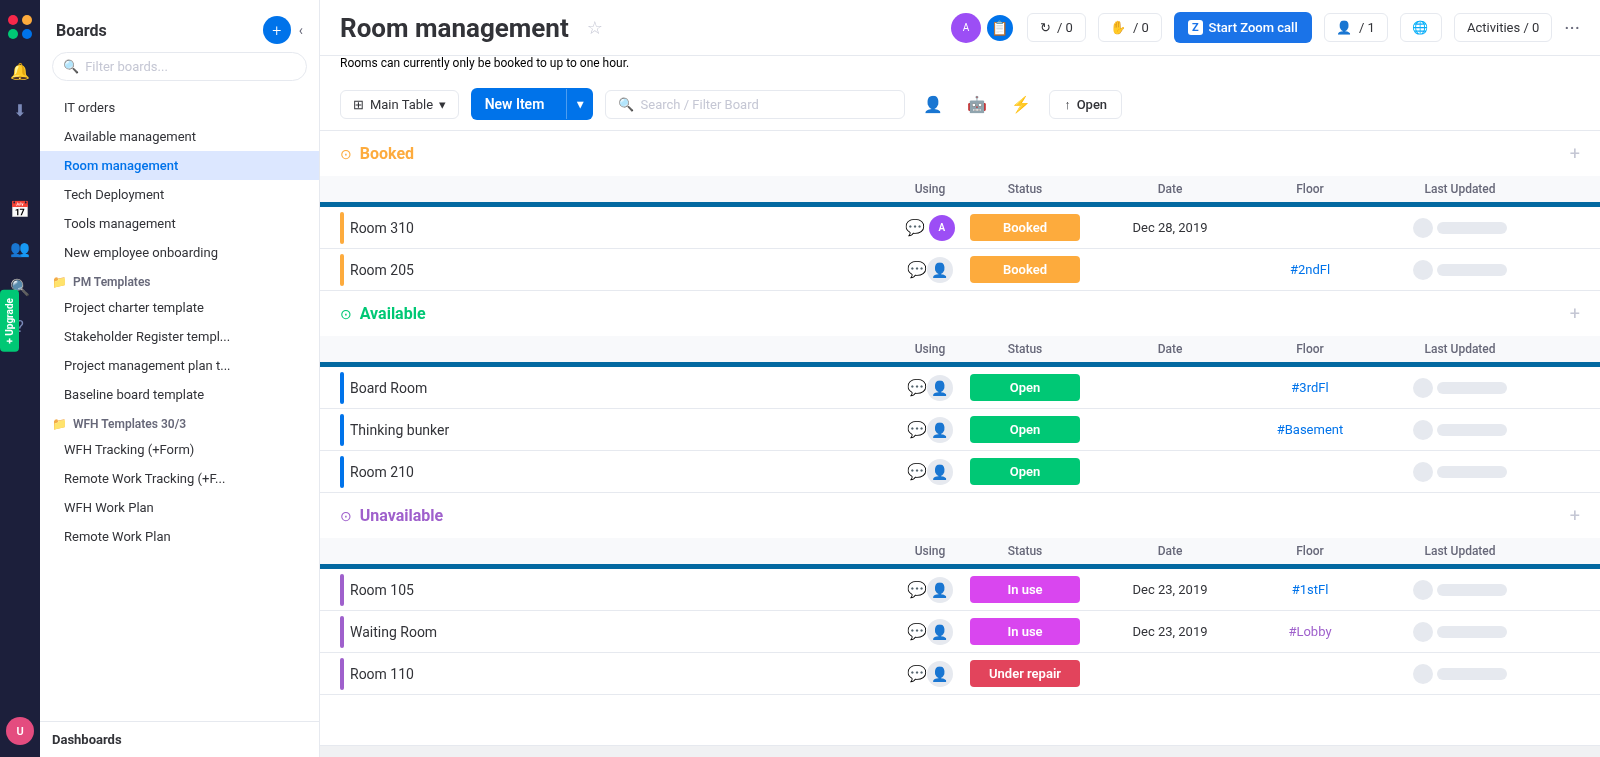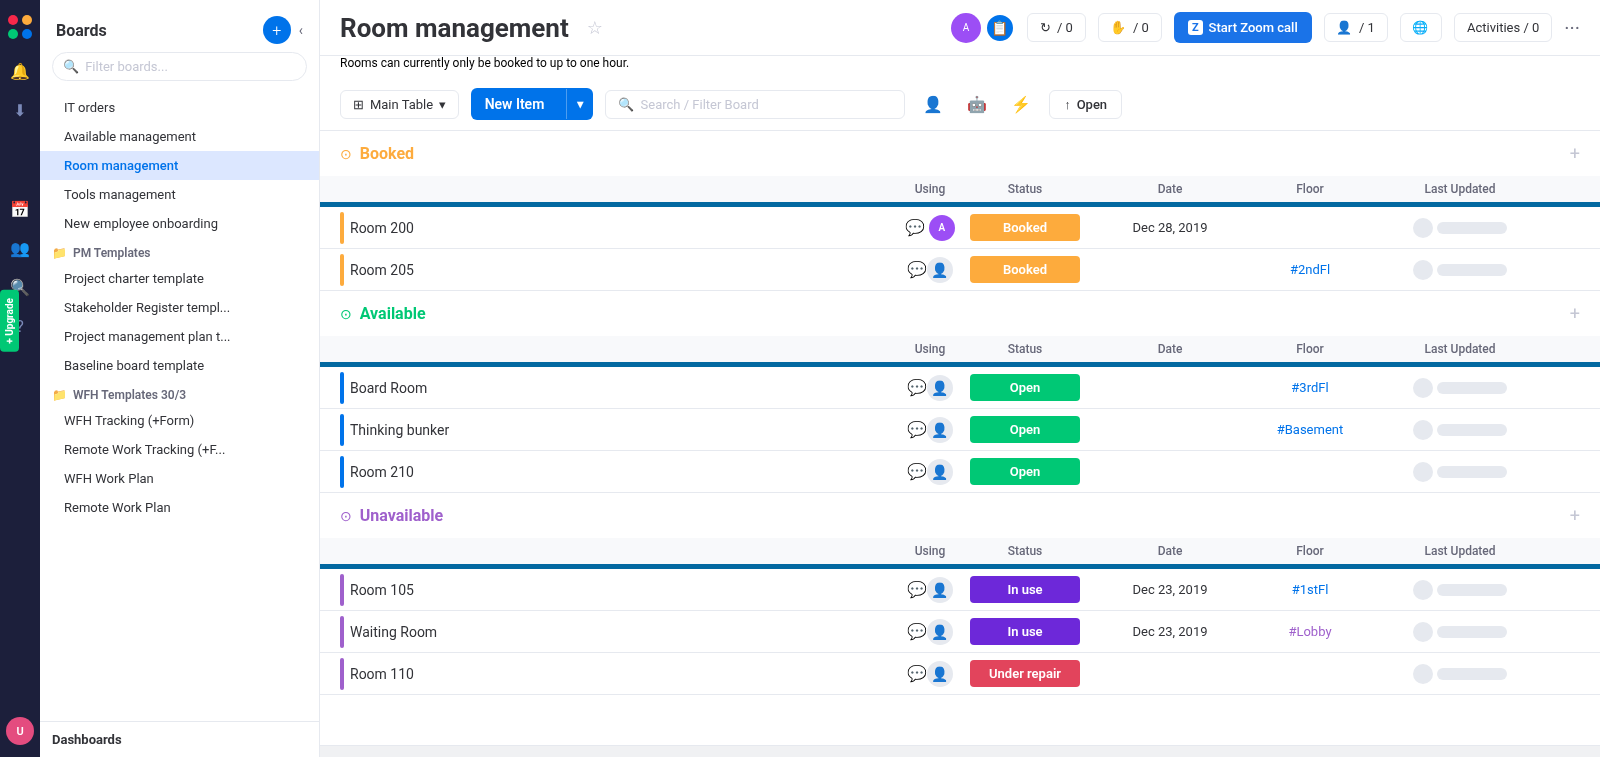--- a/index.html
+++ b/index.html
@@ -330,21 +330,21 @@
       border-radius: 4px;
       padding: 6px 16px;
       font-size: 13px;
       font-weight: 600;
       color: white;
       min-width: 110px;
       text-align: center;
     }
     .status-booked { background: #fdab3d; }
     .status-open { background: #00c875; }
-    .status-in-use { background: #6d28d9; }
+    .status-in-use { background: #d946ef; }
     .status-repair { background: #e2445c; }
 
     .date-cell { font-size: 13px; color: #323338; text-align: center; }
     .floor-cell { font-size: 13px; color: #0073ea; text-align: center; cursor: pointer; }
     .floor-cell.purple { color: #9f60cc; }
 
     .updated-badge {
       background: #e6e9ef;
       border-radius: 10px;
       height: 12px;
@@ -419,20 +419,21 @@
   </div>
   <div class="filter-input">
     <span style="color:#c5c7d4;">🔍</span>
     <span style="color:#c5c7d4;font-size:13px;">Filter boards...</span>
   </div>
   <div class="sidebar-items">
 
     <div class="sidebar-item">IT orders</div>
     <div class="sidebar-item">Available management</div>
     <div class="sidebar-item active">Room management</div>
+    <div class="sidebar-item">Tech Deployment</div>
     <div class="sidebar-item">Tools management</div>
     <div class="sidebar-item">New employee onboarding</div>
 
     <div class="sidebar-section">
       <span>📁</span>
       <span>PM Templates</span>
     </div>
     <div class="sidebar-item">Project charter template</div>
     <div class="sidebar-item">Stakeholder Register templ...</div>
     <div class="sidebar-item">Project management plan t...</div>
@@ -526,21 +527,21 @@
         <div class="col-header">Status</div>
         <div class="col-header">Date</div>
         <div class="col-header">Floor</div>
         <div class="col-header">Last Updated</div>
         <div class="col-header"></div>
       </div>
 
       <div class="table-row">
         <div class="row-name-cell">
           <div class="color-bar-booked"></div>
-          <span class="row-name">Room 200</span>
+          <span class="row-name">Room 310</span>
         </div>
         <div class="cell">
           <div class="chat-icon">💬</div>
           <div class="user-avatar" style="background:#9c4ef5;margin-left:4px;">A</div>
         </div>
         <div class="cell">
           <div class="status-badge status-booked">Booked</div>
         </div>
         <div class="cell date-cell">Dec 28, 2019</div>
         <div class="cell"></div>

